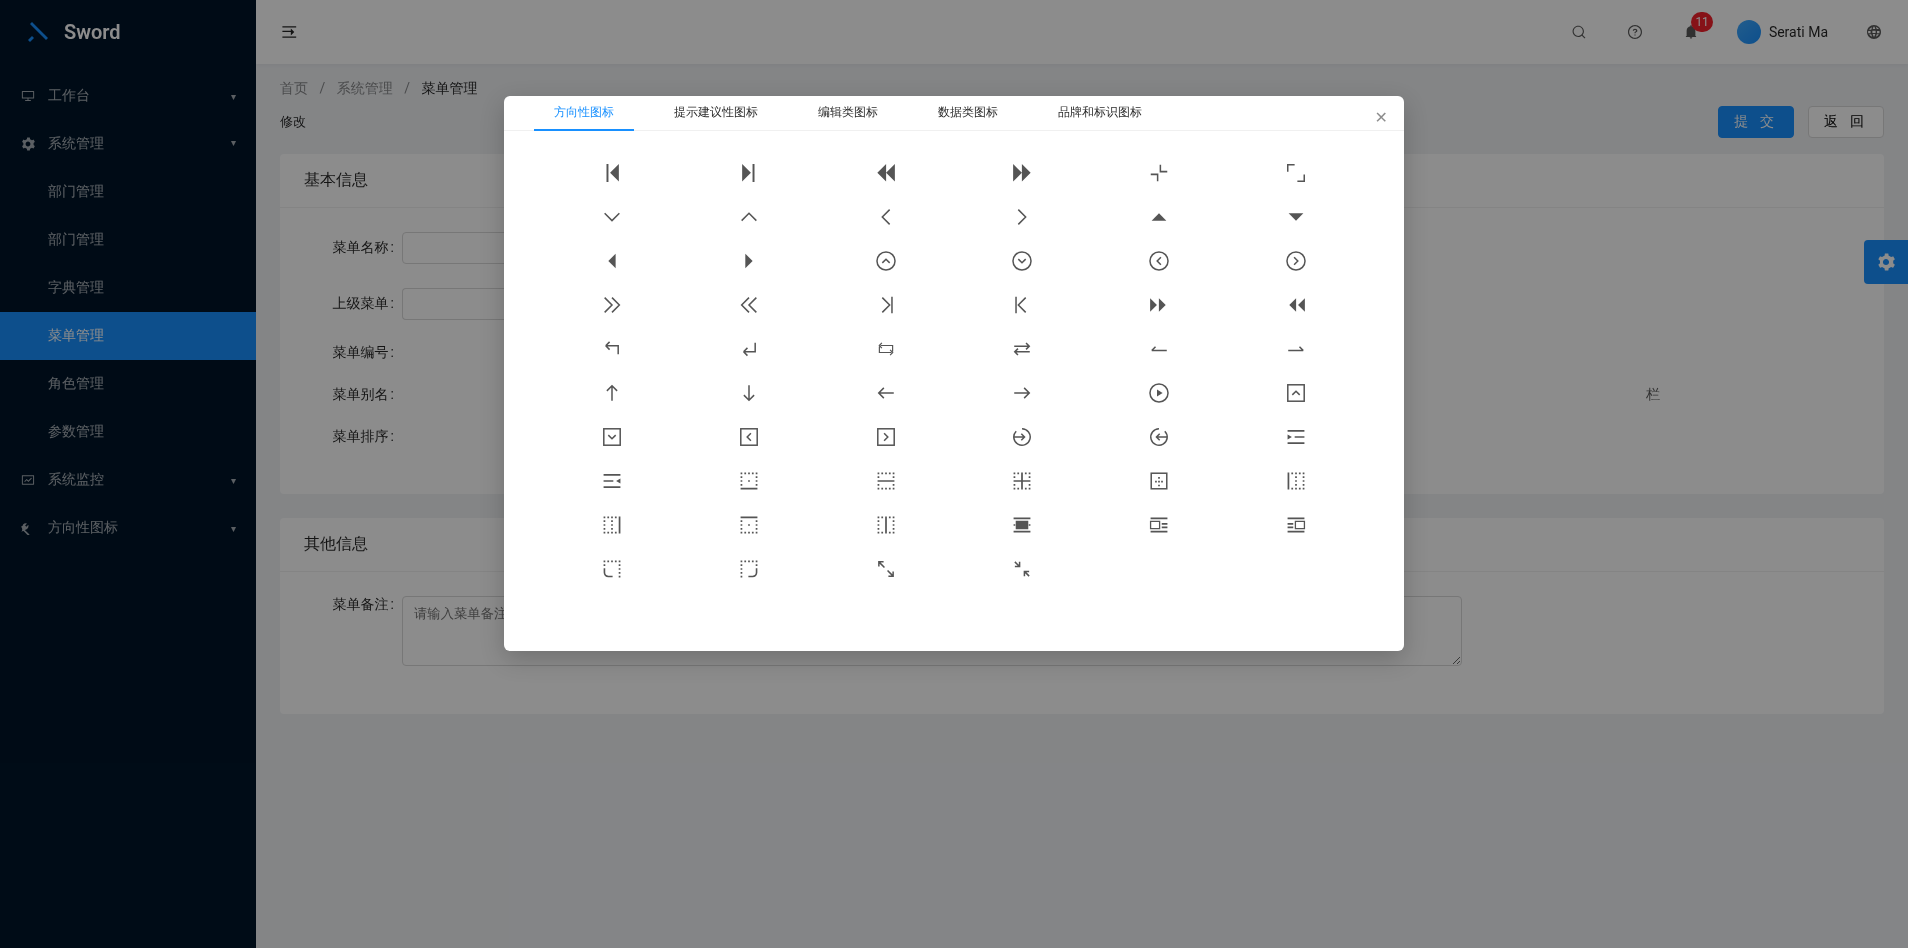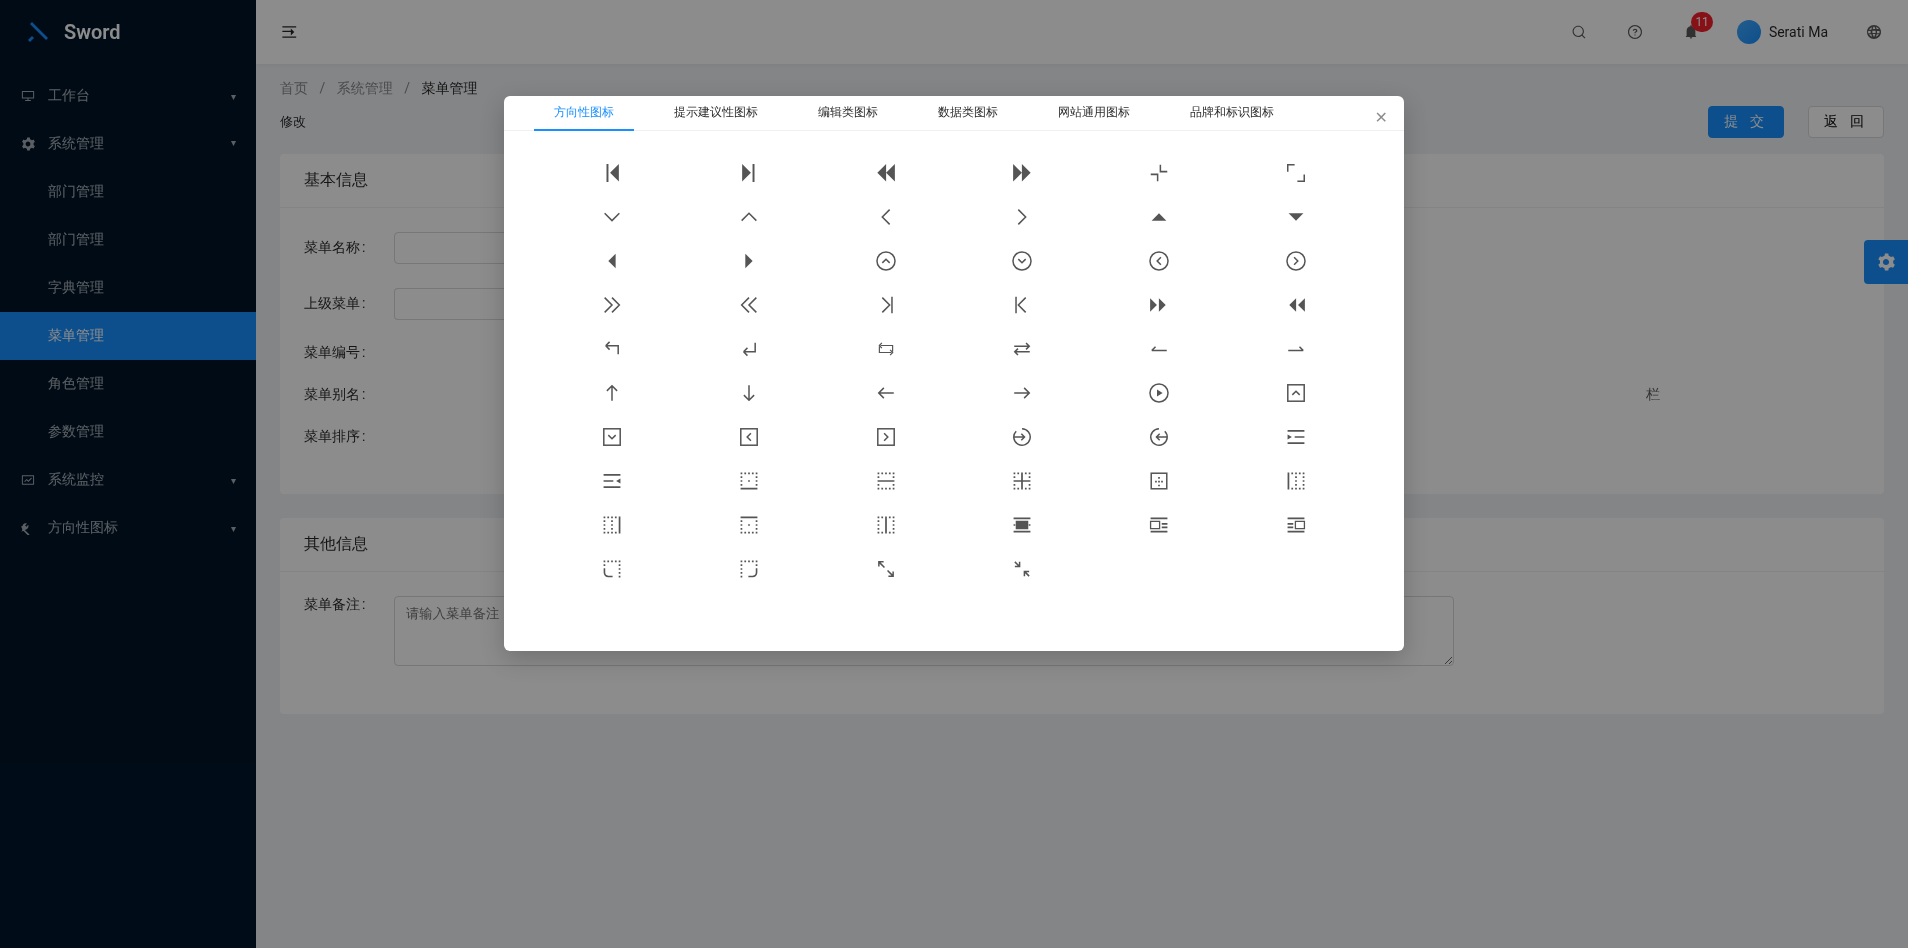--- a/index.html
+++ b/index.html
@@ -29,30 +29,30 @@
 .user { display: flex; align-items: center; gap: 8px; cursor: pointer; }
 
 
 .content { padding: 0 24px 24px; overflow: auto; }
 .breadcrumb { padding: 16px 0 8px; color: rgba(0,0,0,0.45); font-size: 14px; }
 .breadcrumb a { color: rgba(0,0,0,0.45); text-decoration: none; }
 .breadcrumb .sep { margin: 0 8px; }
 .breadcrumb .current { color: rgba(0,0,0,0.85); }
 .page-header { display: flex; align-items: center; padding-bottom: 16px; }
 .page-title { font-size: 13px; font-weight: 500; }
-.page-actions { margin-left: auto; display: flex; gap: 24px; }
+.page-actions { margin-left: auto; display: flex; gap: 14px; }
 .btn { height: 32px; padding: 0 15px; border-radius: 4px; cursor: pointer; font-size: 14px; display: inline-flex; align-items: center; border: 1px solid #d9d9d9; background: #fff; letter-spacing: 4px; }
 .btn.primary { background: #1890ff; border-color: #1890ff; color: #fff; }
 
 .card { background: #fff; border-radius: 4px; margin-bottom: 24px; }
 .card-head { padding: 16px 24px; border-bottom: 1px solid #f0f0f0; font-size: 16px; font-weight: 500; }
 .card-body { padding: 24px; }
 .form-row { display: flex; align-items: center; margin-bottom: 24px; gap: 60px; }
 .form-item { display: flex; align-items: center; }
-.form-label { width: 90px; text-align: left; color: rgba(0,0,0,0.85); }
+.form-label { width: 90px; text-align: right; margin-right: 8px; color: rgba(0,0,0,0.85); }
 .form-label::after { content: ":"; margin-left: 2px; }
 .input { height: 32px; border: 1px solid #d9d9d9; border-radius: 4px; padding: 0 11px; width: 380px; background: #fff; }
 .input-search { display: flex; }
 .input-search .input { border-radius: 4px 0 0 4px; border-right: none; }
 .search-btn { width: 46px; background: #1890ff; border: 1px solid #1890ff; border-radius: 0 4px 4px 0; color: #fff; cursor: pointer; display: flex; align-items: center; justify-content: center; }
 .textarea { width: 100%; max-width: 1060px; min-height: 70px; border: 1px solid #d9d9d9; border-radius: 4px; padding: 8px 11px; resize: vertical; font-family: inherit; }
 
 
 .mask { position: absolute; inset: 0; background: rgba(0,0,0,0.45); z-index: 100; }
 .modal { position: absolute; top: 96px; left: 50%; transform: translateX(-50%); width: 900px; background: #fff; border-radius: 6px; z-index: 101; box-shadow: 0 8px 24px rgba(0,0,0,0.2); }
@@ -258,21 +258,20 @@
   </div>
 
   <div class="mask"></div>
   <div class="modal">
     <span class="modal-close">✕</span>
     <div class="tabs">
       <div class="tab active">方向性图标</div>
       <div class="tab">提示建议性图标</div>
       <div class="tab">编辑类图标</div>
       <div class="tab">数据类图标</div>
-      <div class="tab">网站通用图标</div>
       <div class="tab">品牌和标识图标</div>
     </div>
     <div class="icon-grid" id="icon-grid">
         <div class="icon-cell">
           <svg viewBox="0 0 1024 1024">
             <path d="M347 91h-91v841h91zM831 95L423 503l408 408z"></path>
           </svg>
         </div>
         <div class="icon-cell">
           <svg viewBox="0 0 1024 1024">

